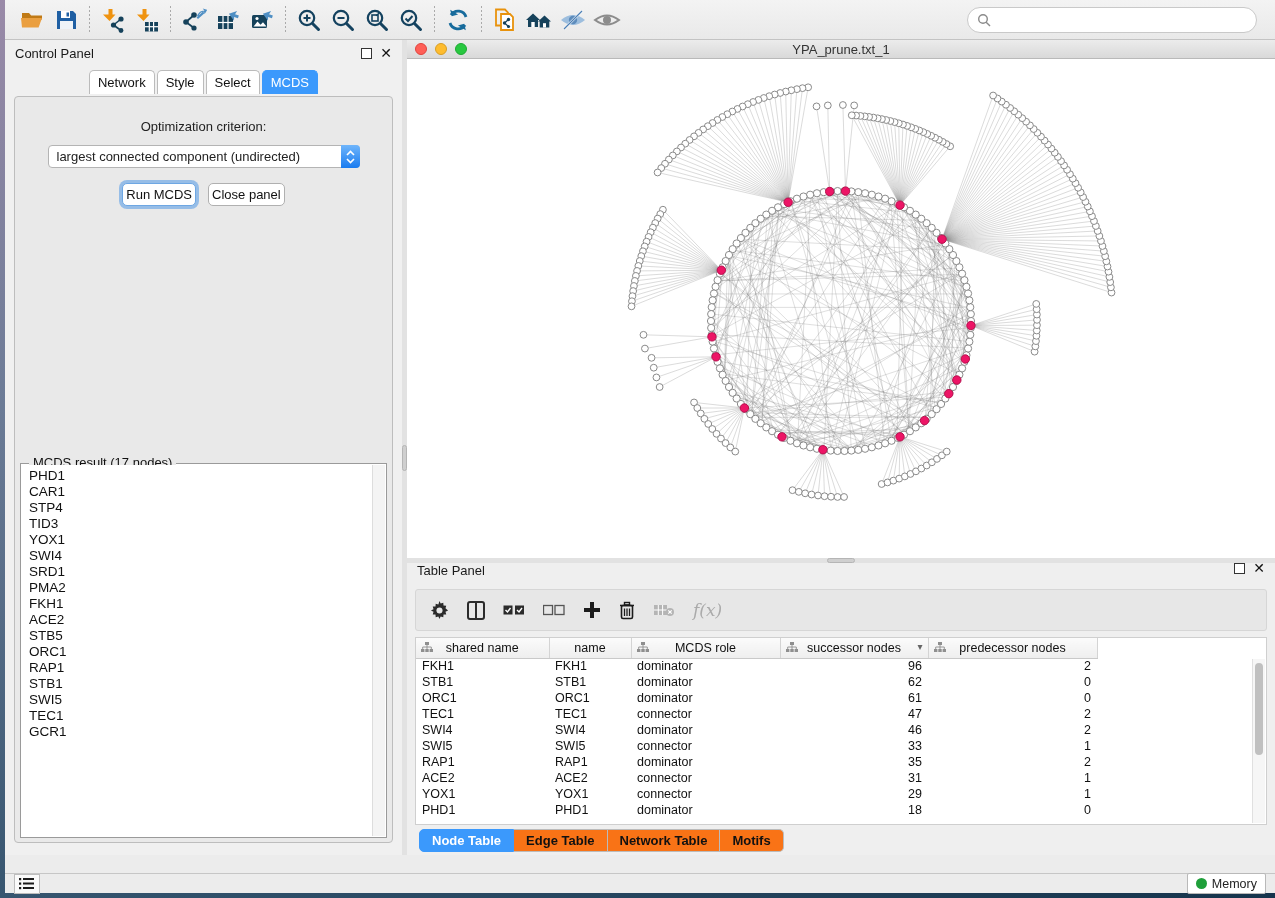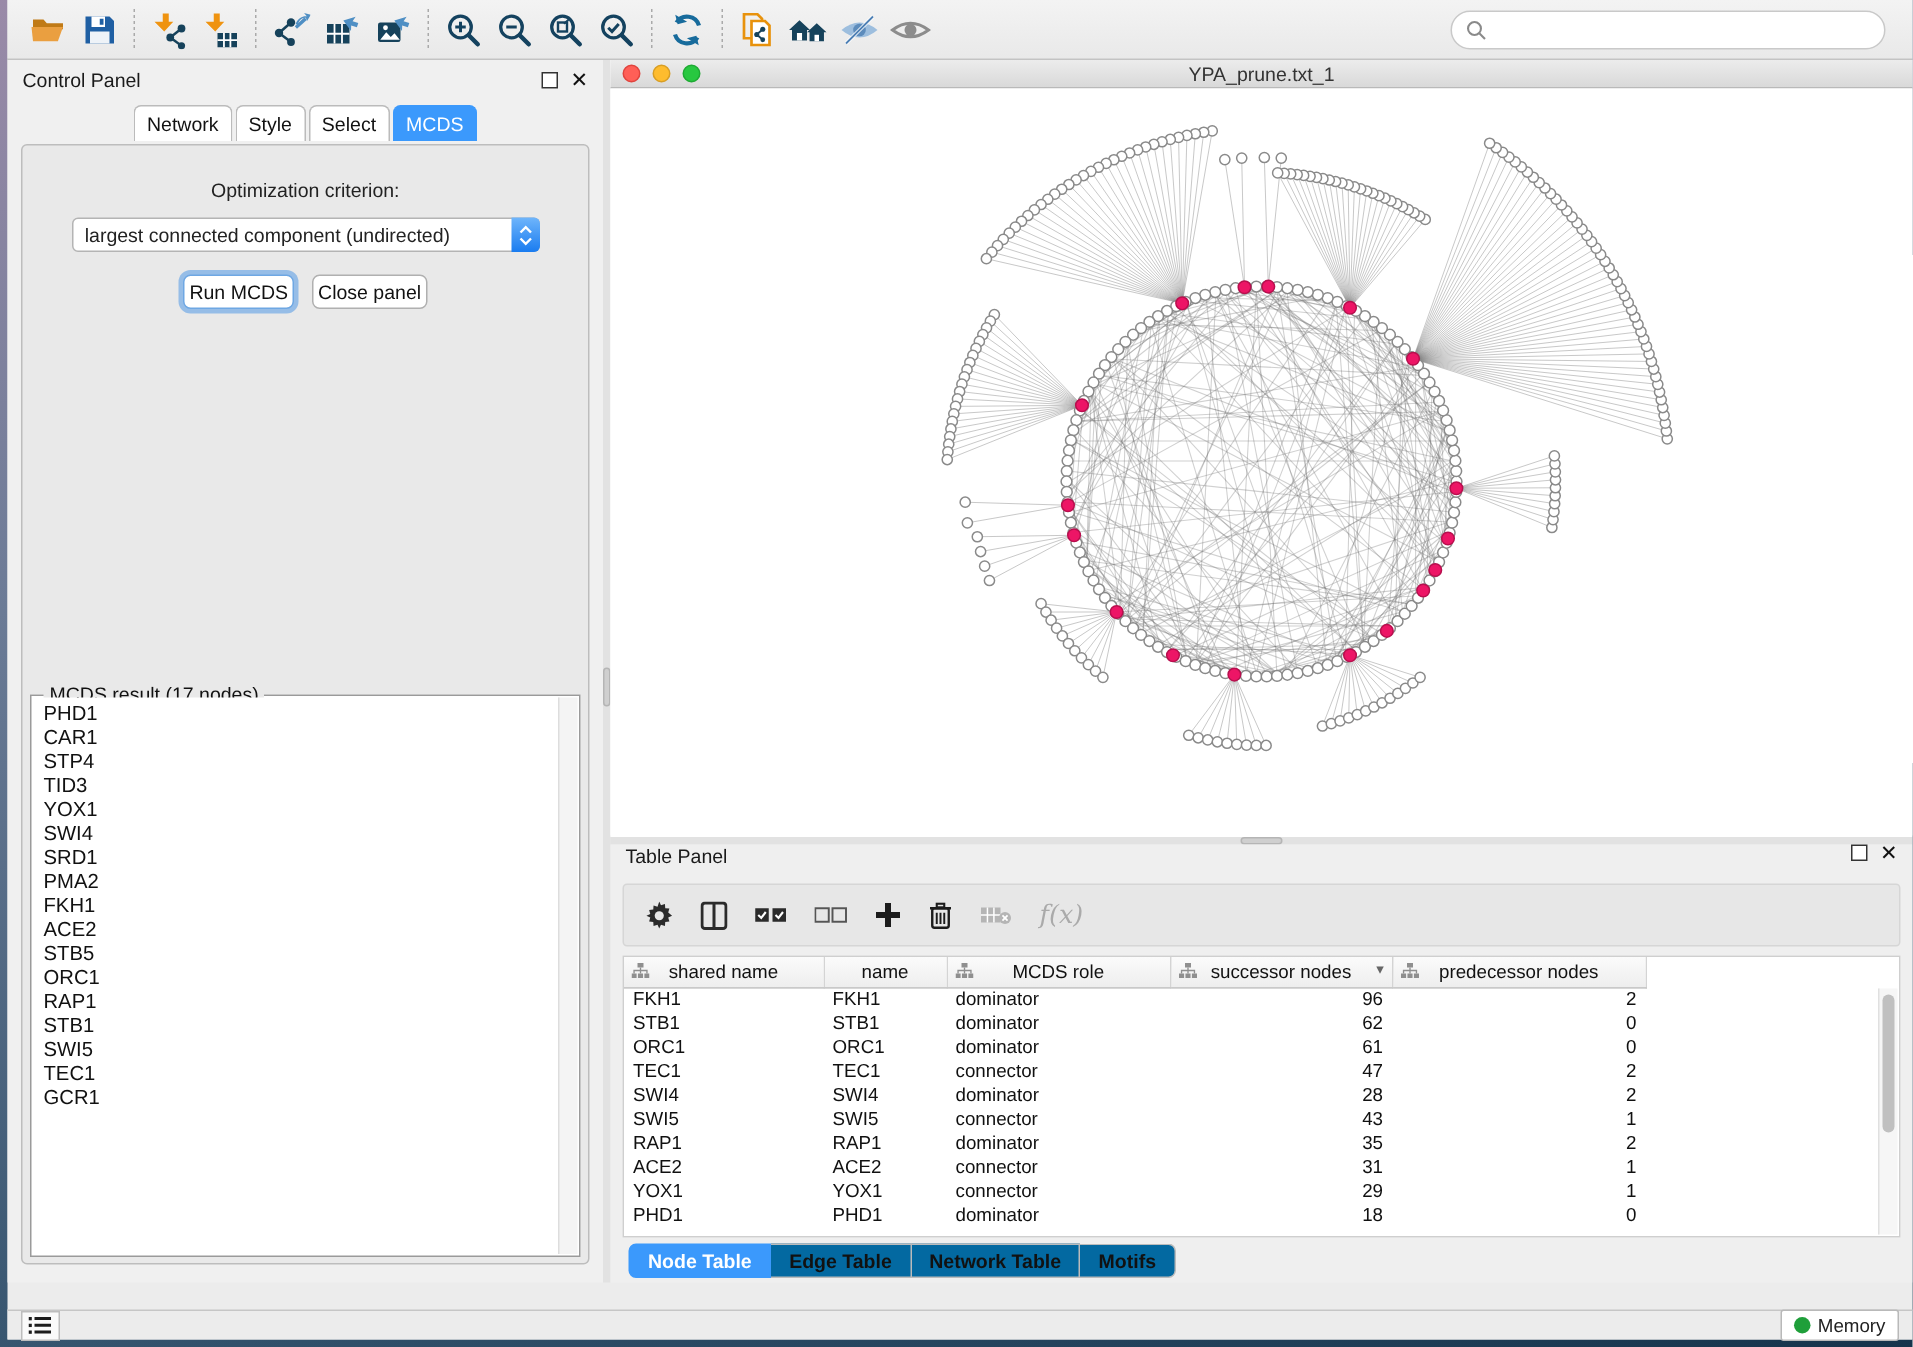--- a/index.html
+++ b/index.html
@@ -96,21 +96,21 @@
     font-weight:normal; font-size:12.5px; color:#111; text-align:center; position:relative; }
   .datatbl th .hicon { position:absolute; left:5px; top:4px; }
   .datatbl th .sortchev { position:absolute; right:5px; top:3px; font-size:10px; color:#666; }
   .datatbl td { height:16px; font-size:12.5px; color:#111; padding:0 6px; white-space:nowrap; }
   .datatbl td.num { text-align:right; }
   .tbl-scroll { position:absolute; top:21px; bottom:1px; right:1px; width:13px; background:#f6f6f6;
     border-left:1px solid #e0e0e0; }
   .tbl-thumb { position:absolute; left:2px; right:2px; top:4px; height:92px; background:#c0c0c0;
     border-radius:5px; }
   .tp-tabs { position:absolute; left:12px; right:0; bottom:3px; display:flex; justify-content:flex-start;font-weight:bold; }
-  .tp-tab { padding:3px 12px; font-size:13px; background:#0369a1; border:1px solid #bbb;
+  .tp-tab { padding:3px 12px; font-size:13px; background:#f97316; border:1px solid #bbb;
     border-left:none; color:#111; }
   .tp-tab:first-child { border-left:1px solid #bbb; border-radius:5px 0 0 5px; }
   .tp-tab:last-child { border-radius:0 5px 5px 0; }
   .tp-tab.active { background:#3b99fc; color:#fff; border-color:#3b99fc; }
 
   
   .statusbar { position:absolute; left:0; right:0; bottom:0; height:20px; background:#ececec;
     border-top:1px solid #c6c6c6; display:flex; align-items:center; padding:0 9px; }
   .sb-left-btn { width:26px; height:20px; background:#fafafa; border:1px solid #bdbdbd;
     display:flex; align-items:center; justify-content:center; }
@@ -1215,28 +1215,28 @@
                   <td class="">TEC1</td>
                   <td class="">TEC1</td>
                   <td class="">connector</td>
                   <td class="num">47</td>
                   <td class="num">2</td>
                 </tr>
                 <tr>
                   <td class="">SWI4</td>
                   <td class="">SWI4</td>
                   <td class="">dominator</td>
-                  <td class="num">28</td>
+                  <td class="num">46</td>
                   <td class="num">2</td>
                 </tr>
                 <tr>
                   <td class="">SWI5</td>
                   <td class="">SWI5</td>
                   <td class="">connector</td>
-                  <td class="num">43</td>
+                  <td class="num">33</td>
                   <td class="num">1</td>
                 </tr>
                 <tr>
                   <td class="">RAP1</td>
                   <td class="">RAP1</td>
                   <td class="">dominator</td>
                   <td class="num">35</td>
                   <td class="num">2</td>
                 </tr>
                 <tr>

